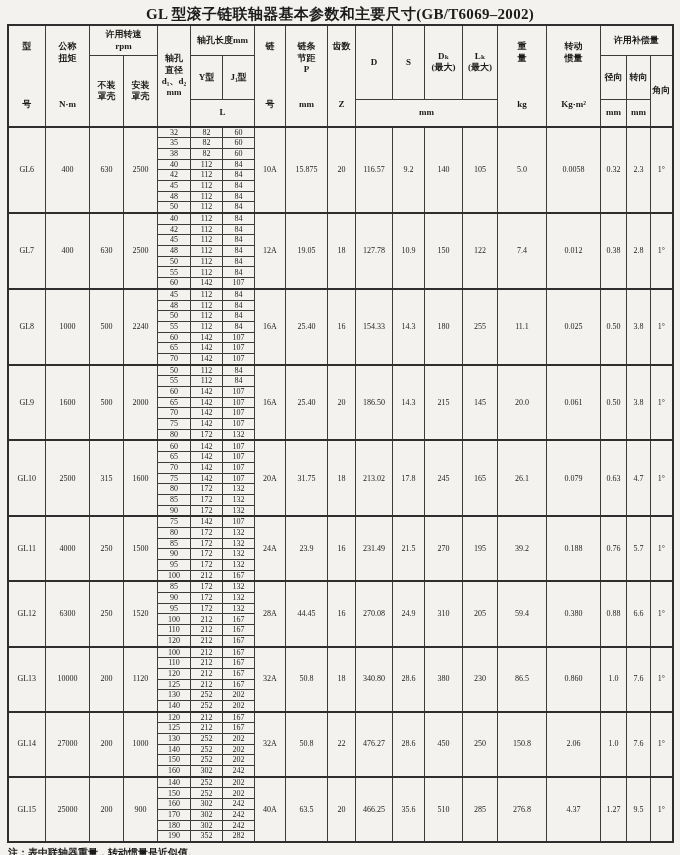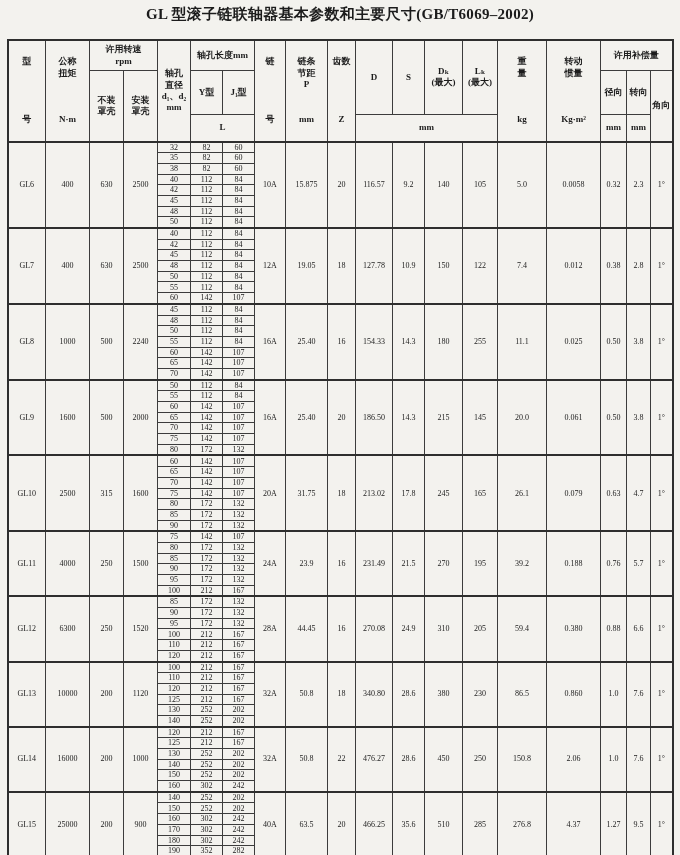--- a/index.html
+++ b/index.html
@@ -3,21 +3,21 @@
 <meta charset="utf-8">
 <style>
   html,body{margin:0;padding:0;}
   body{
     width:680px;height:855px;overflow:hidden;
     background:#f3f2ee;color:#1c1c1c;
     font-family:"Liberation Serif","DejaVu Serif",serif;
   }
   .title{
     text-align:center;font-size:15px;font-weight:bold;
-    margin:5px 0 15px;letter-spacing:.3px;white-space:nowrap;
+    margin:5px 0 0;letter-spacing:.3px;white-space:nowrap;
   }
   table.spec{
     border-collapse:collapse;table-layout:fixed;
     width:664px;margin:0 auto;border:2px solid #2e2e2e;
   }
   .spec th,.spec td{
     border:1px solid #3c3c3c;text-align:center;vertical-align:middle;
     padding:0;overflow:hidden;
   }
   .spec thead th{
@@ -542,21 +542,21 @@
         <td>252</td>
         <td>202</td>
       </tr>
       <tr>
         <td>140</td>
         <td>252</td>
         <td>202</td>
       </tr>
       <tr class="grp">
         <td rowspan="6">GL14</td>
-        <td rowspan="6">16000</td>
+        <td rowspan="6">27000</td>
         <td rowspan="6">200</td>
         <td rowspan="6">1000</td>
         <td>120</td>
         <td>212</td>
         <td>167</td>
         <td rowspan="6">32A</td>
         <td rowspan="6">50.8</td>
         <td rowspan="6">22</td>
         <td rowspan="6">476.27</td>
         <td rowspan="6">28.6</td>

